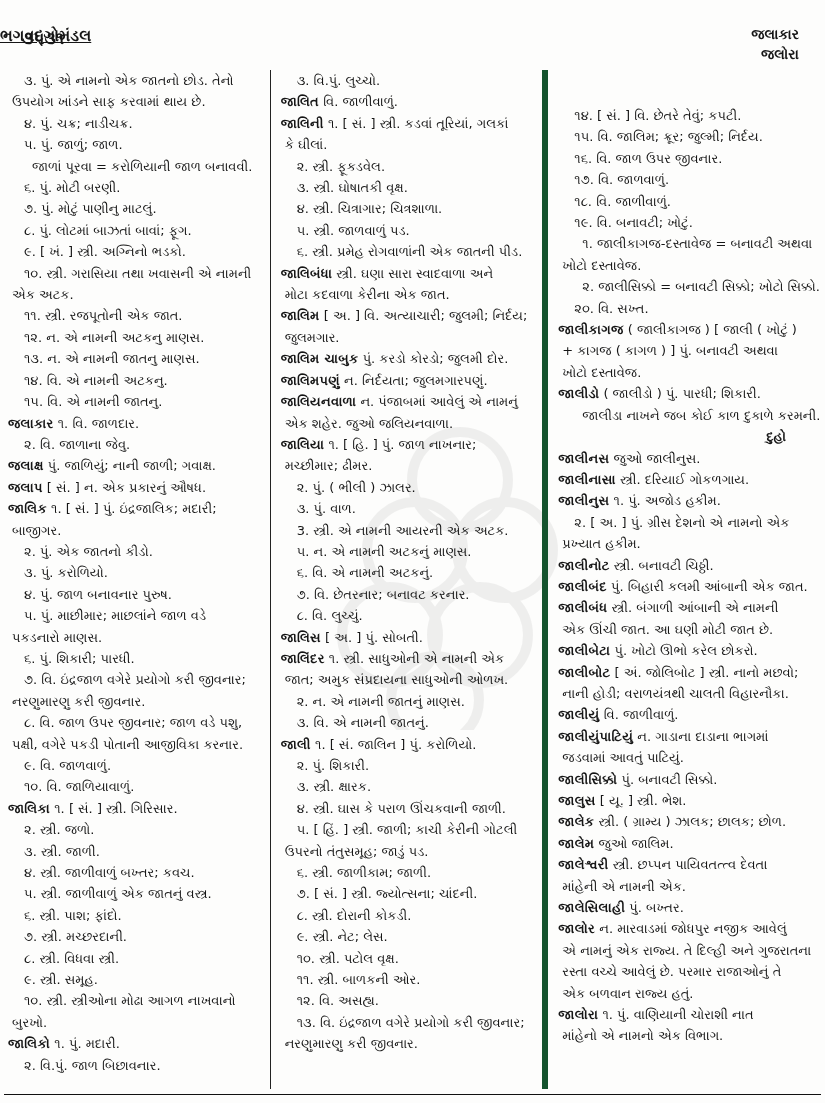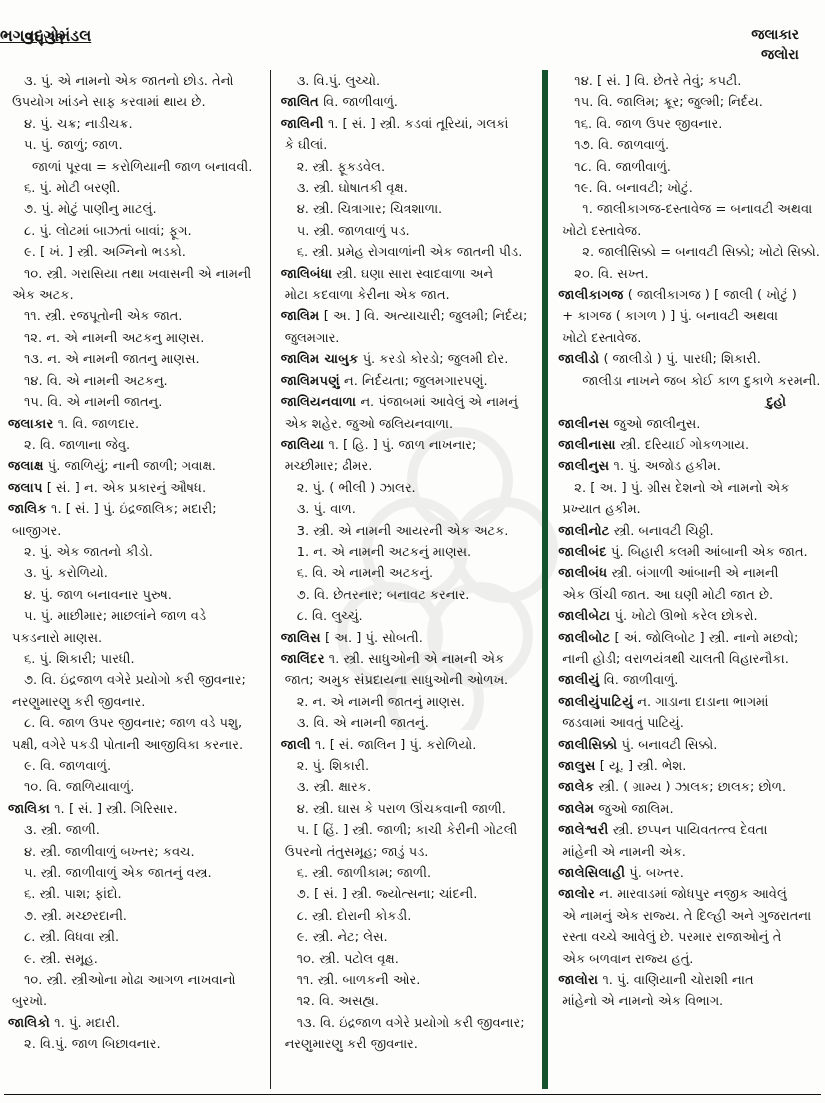--- a/index.html
+++ b/index.html
@@ -12,21 +12,21 @@
   
   .header{position:absolute;top:24px;left:0;right:12px;height:46px;}
   .pageno{position:absolute;left:22px;top:4px;font-size:17px;font-weight:bold;}
   .title{position:absolute;left:0;right:0;top:2px;text-align:left;font-size:16px;font-weight:bold;text-decoration:underline;}
   .guide{position:absolute;right:14px;top:0;text-align:right;font-weight:bold;font-size:14px;line-height:20px;}
   
   .cols{position:absolute;top:70px;left:6px;right:5px;bottom:14px;display:flex;}
   .col{flex:1 1 0;padding:0 8px 0 2px;font-size:13px;line-height:21.4px;overflow:hidden;}
   .col.c0{border-right:1px solid #222;}
   .col.c1{border-right:6px solid #14532d;padding-left:10px;}
-  .col.c2{padding-left:10px;}
+  .col.c2{padding-left:10px;margin-top:35px;}
   .line{white-space:nowrap;}
   .line b{font-weight:bold;letter-spacing:.3px;}
   .entry{padding-left:0;}
   .sense{padding-left:16px;}
   .cont{padding-left:4px;}
   .idiom{padding-left:24px;}
   .right{text-align:right;padding-right:26px;font-weight:bold;}
   
   .bottom-rule{position:absolute;left:4px;right:4px;bottom:8px;border-top:1.5px solid #111;}
   
@@ -87,20 +87,21 @@
         <div class="line sense">૫. પું. માછીમાર; માછલાંને જાળ વડે</div>
         <div class="line cont">પકડનારો માણસ.</div>
         <div class="line sense">૬. પું. શિકારી; પારધી.</div>
         <div class="line sense">૭. વિ. ઇંદ્રજાળ વગેરે પ્રયોગો કરી જીવનાર;</div>
         <div class="line cont">નરણુમારણુ કરી જીવનાર.</div>
         <div class="line sense">૮. વિ. જાળ ઉપર જીવનાર; જાળ વડે પશુ,</div>
         <div class="line cont">પક્ષી, વગેરે પકડી પોતાની આજીવિકા કરનાર.</div>
         <div class="line sense">૯. વિ. જાળવાળું.</div>
         <div class="line sense">૧૦. વિ. જાળિયાવાળું.</div>
         <div class="line entry"><b>જાલિકા</b> ૧. [ સં. ] સ્ત્રી. ગિરિસાર.</div>
+        <div class="line sense">૨. સ્ત્રી. જળો.</div>
         <div class="line sense">૩. સ્ત્રી. જાળી.</div>
         <div class="line sense">૪. સ્ત્રી. જાળીવાળું બખ્તર; કવચ.</div>
         <div class="line sense">૫. સ્ત્રી. જાળીવાળું એક જાતનું વસ્ત્ર.</div>
         <div class="line sense">૬. સ્ત્રી. પાશ; ફાંદો.</div>
         <div class="line sense">૭. સ્ત્રી. મચ્છરદાની.</div>
         <div class="line sense">૮. સ્ત્રી. વિધવા સ્ત્રી.</div>
         <div class="line sense">૯. સ્ત્રી. સમૂહ.</div>
         <div class="line sense">૧૦. સ્ત્રી. સ્ત્રીઓના મોઢા આગળ નાખવાનો</div>
         <div class="line cont">બુરખો.</div>
         <div class="line entry"><b>જાલિકો</b> ૧. પું. મદારી.</div>
@@ -122,21 +123,21 @@
         <div class="line cont">જુલમગાર.</div>
         <div class="line entry"><b>જાલિમ ચાબુક</b> પું. કરડો કોરડો; જુલમી દોર.</div>
         <div class="line entry"><b>જાલિમપણું</b> ન. નિર્દયતા; જુલમગારપણું.</div>
         <div class="line entry"><b>જાલિયનવાળા</b> ન. પંજાબમાં આવેલું એ નામનું</div>
         <div class="line cont">એક શહેર. જુઓ જલિયનવાળા.</div>
         <div class="line entry"><b>જાલિયા</b> ૧. [ હિ. ] પું. જાળ નાખનાર;</div>
         <div class="line cont">મચ્છીમાર; ઢીમર.</div>
         <div class="line sense">૨. પું. ( ભીલી ) ઝાલર.</div>
         <div class="line sense">૩. પું. વાળ.</div>
         <div class="line sense">3. સ્ત્રી. એ નામની આયરની એક અટક.</div>
-        <div class="line sense">1. ન. એ નામની અટકનું માણસ.</div>
+        <div class="line sense">૫. ન. એ નામની અટકનું માણસ.</div>
         <div class="line sense">૬. વિ. એ નામની અટકનું.</div>
         <div class="line sense">૭. વિ. છેતરનાર; બનાવટ કરનાર.</div>
         <div class="line sense">૮. વિ. લુચ્ચું.</div>
         <div class="line entry"><b>જાલિસ</b> [ અ. ] પું. સોબતી.</div>
         <div class="line entry"><b>જાલિંદર</b> ૧. સ્ત્રી. સાધુઓની એ નામની એક</div>
         <div class="line cont">જાત; અમુક સંપ્રદાયના સાધુઓની ઓળખ.</div>
         <div class="line sense">૨. ન. એ નામની જાતનું માણસ.</div>
         <div class="line sense">૩. વિ. એ નામની જાતનું.</div>
         <div class="line entry"><b>જાલી</b> ૧. [ સં. જાલિન ] પું. કરોળિયો.</div>
         <div class="line sense">૨. પું. શિકારી.</div>

